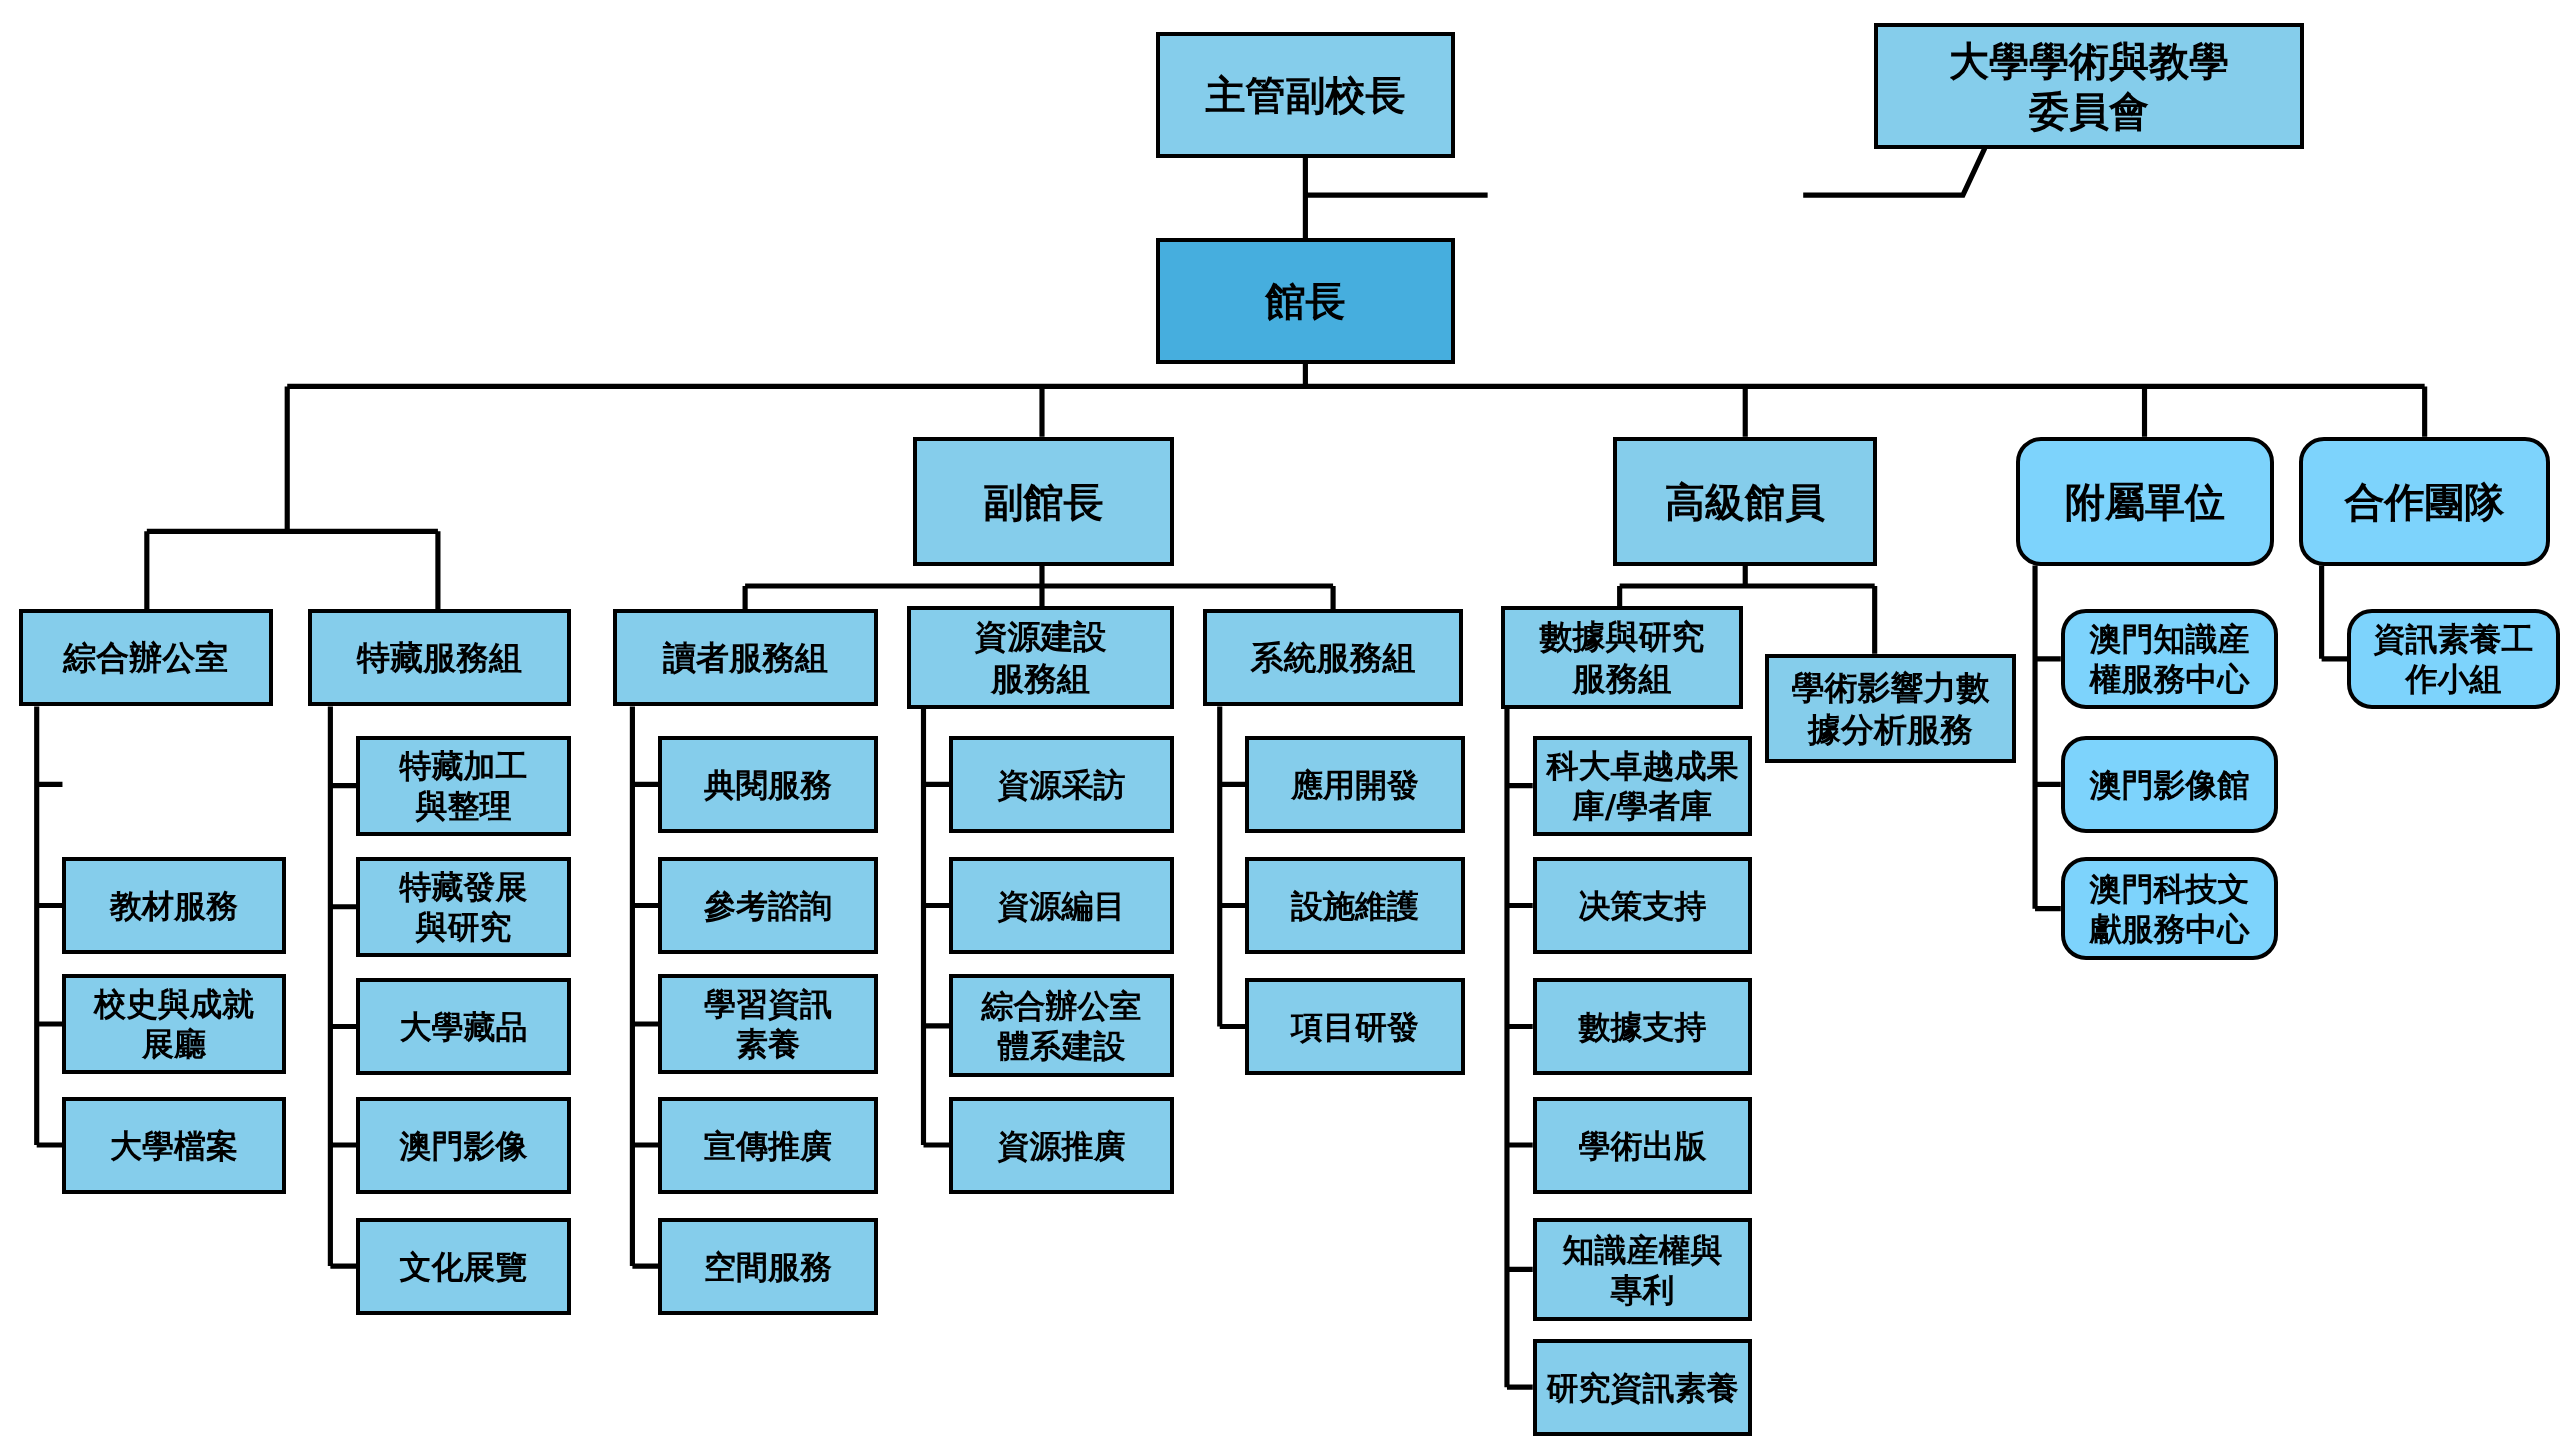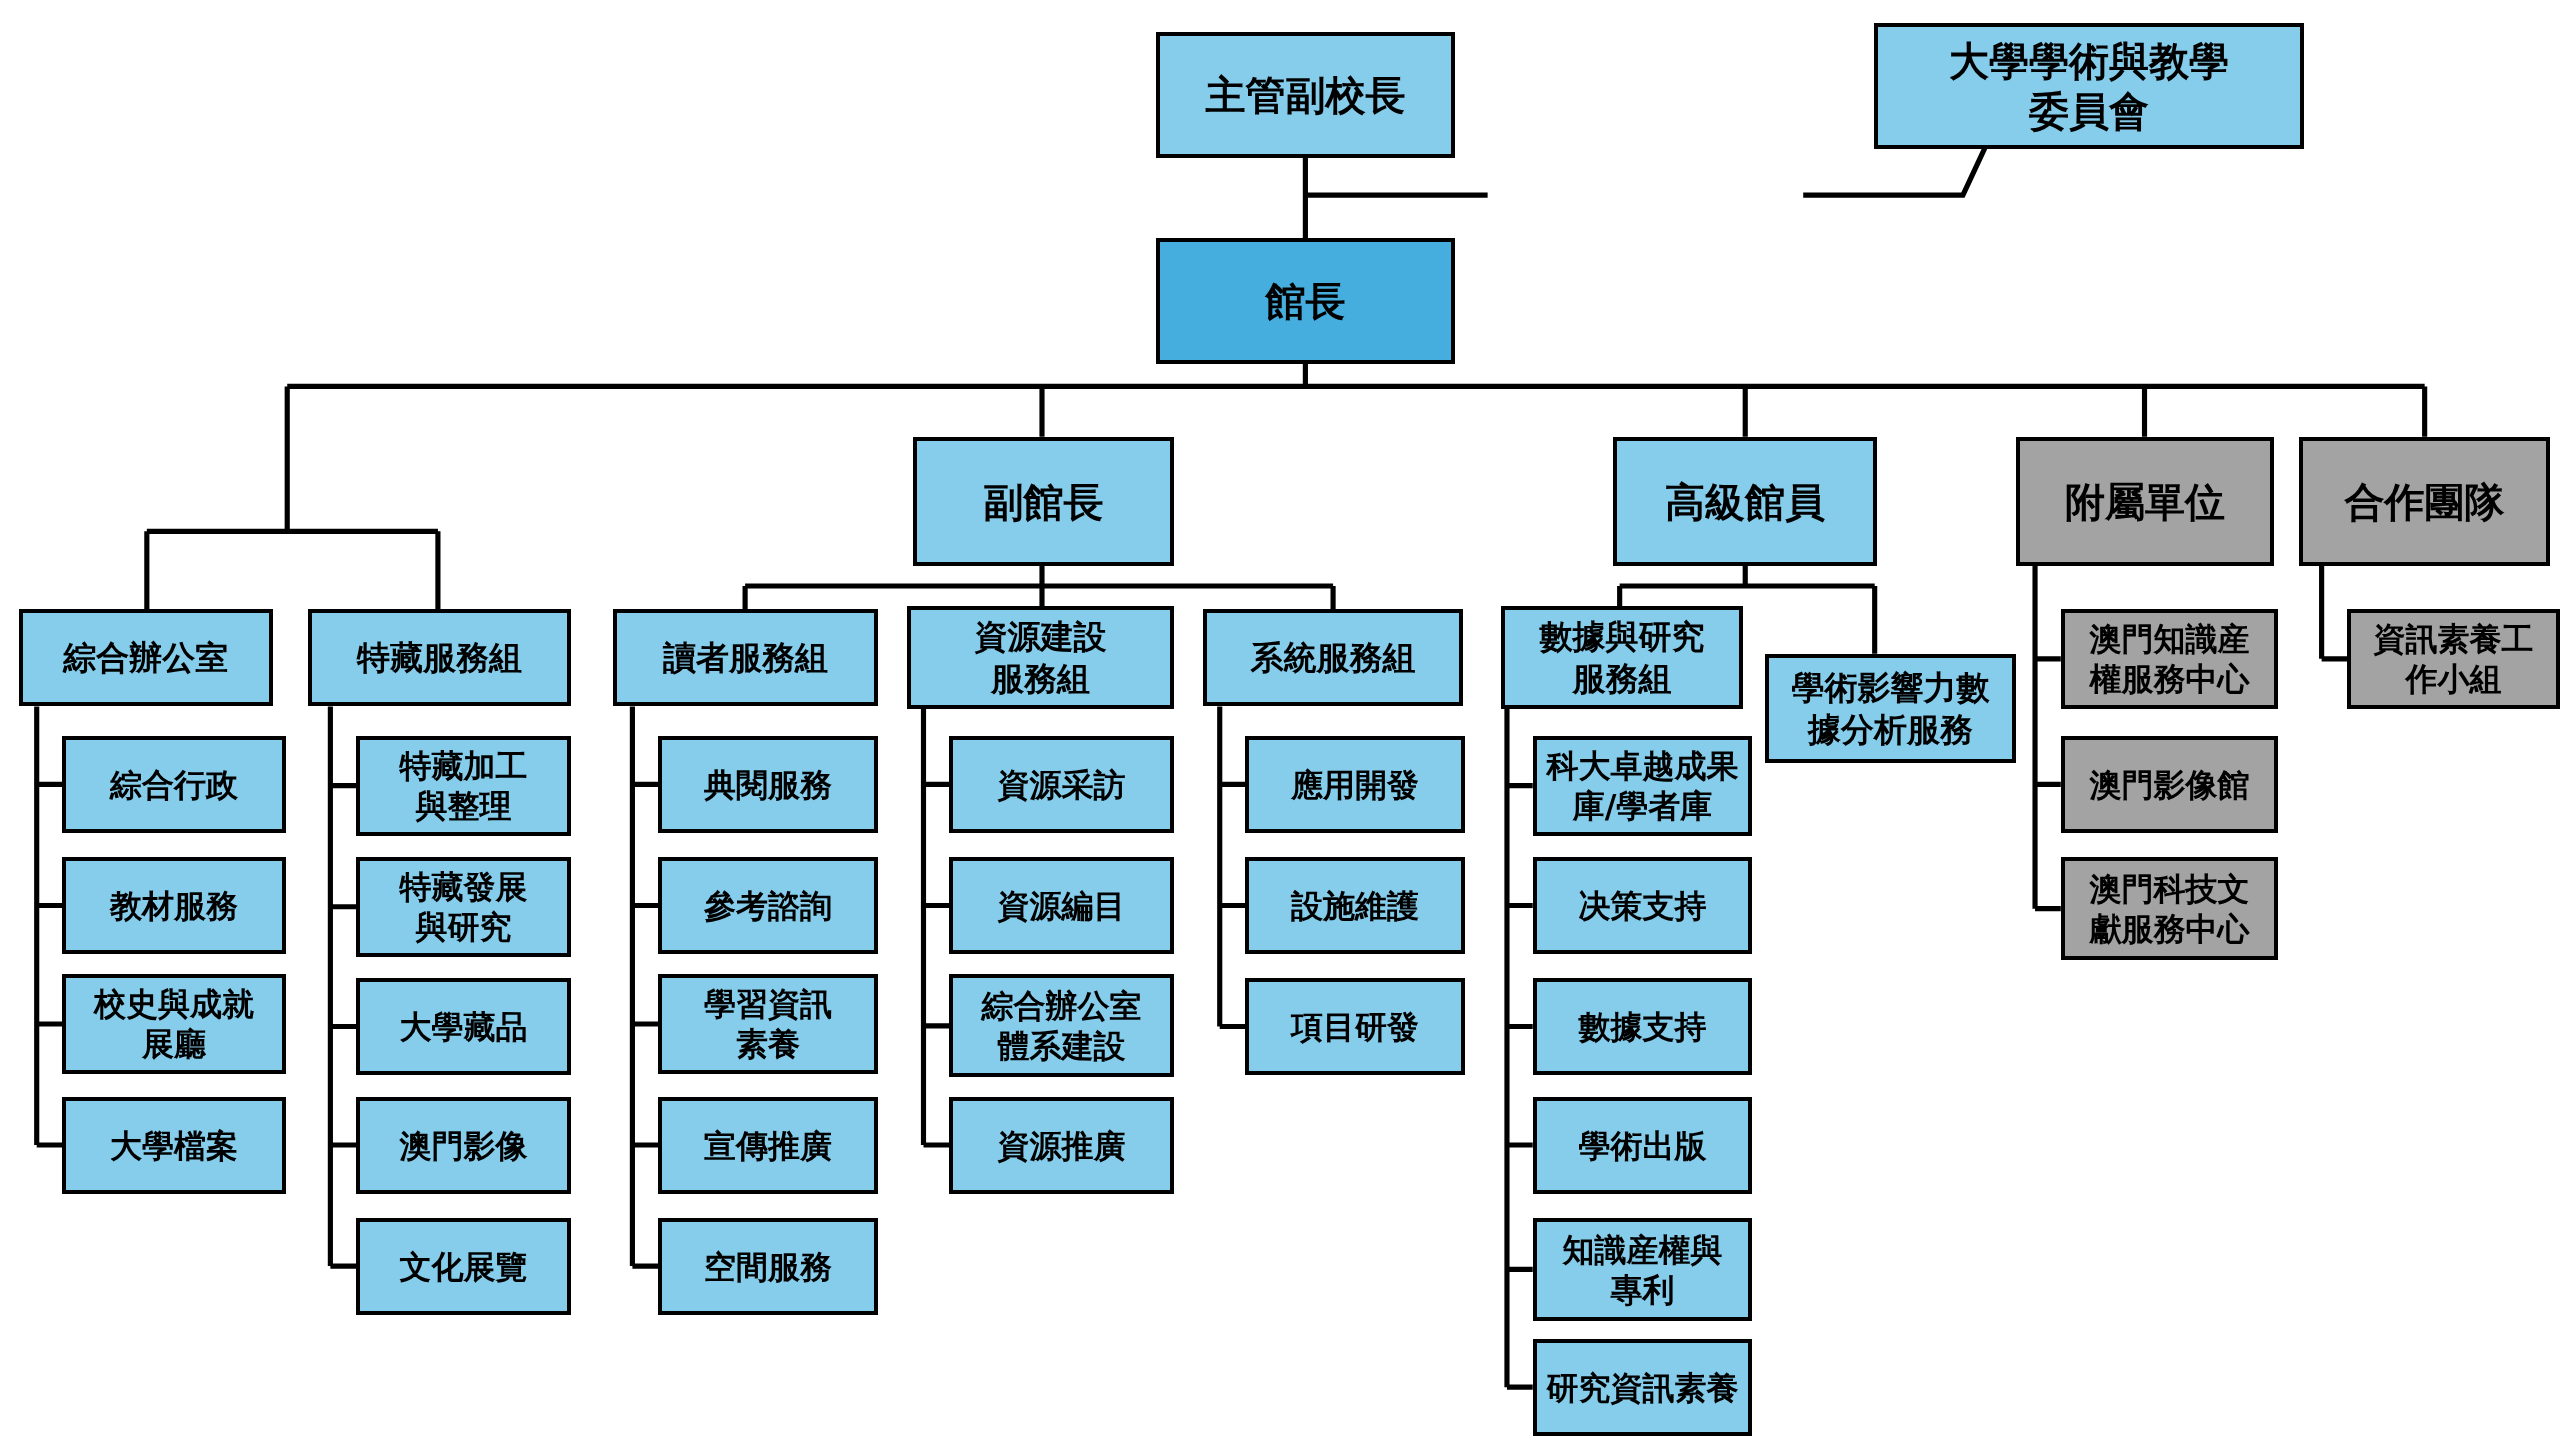--- a/index.html
+++ b/index.html
@@ -15,21 +15,21 @@
     justify-content:center;
     text-align:center;
     white-space:pre-line;
     font-weight:bold;
     color:#000000;
     line-height:1.25;
     z-index:1;
   }
   .blue{background:#85CDEB;}
   .dark{background:#46AEDE;}
-  .peach{background:#a3a3a3;}
+  .peach{background:#7dd3fc;border-radius:25px;}
   .f-xl{font-size:40px;}
   .f-lg{font-size:33px;}
   .f-md{font-size:32px;}
 </style>
 </head>
 <body>
 
 <div id="org-chart">
 
   <svg id="connector-svg" width="2576" height="1449" viewBox="0 0 4000 2250" xmlns="http://www.w3.org/2000/svg">
@@ -68,21 +68,20 @@
   <div class="node blue f-lg" style="left:308px;top:609px;width:263px;height:97px">特藏服務組</div>
   <div class="node blue f-lg" style="left:613px;top:609px;width:265px;height:97px">讀者服務組</div>
   <div class="node blue f-lg" style="left:907px;top:606px;width:267px;height:103px">資源建設
 服務組</div>
   <div class="node blue f-lg" style="left:1203px;top:609px;width:260px;height:97px">系統服務組</div>
   <div class="node blue f-lg" style="left:1501px;top:606px;width:242px;height:103px">數據與研究
 服務組</div>
   <div class="node blue f-lg" style="left:1765px;top:654px;width:251px;height:109px">學術影響力數
 據分析服務</div>
 
-  <div class="node blue f-md" style="left:62px;top:736px;width:224px;height:97px">綜合行政</div>
   <div class="node blue f-md" style="left:62px;top:857px;width:224px;height:97px">教材服務</div>
   <div class="node blue f-md" style="left:62px;top:974px;width:224px;height:100px">校史與成就
 展廳</div>
   <div class="node blue f-md" style="left:62px;top:1097px;width:224px;height:97px">大學檔案</div>
 
   <div class="node blue f-md" style="left:356px;top:736px;width:215px;height:100px">特藏加工
 與整理</div>
   <div class="node blue f-md" style="left:356px;top:857px;width:215px;height:100px">特藏發展
 與研究</div>
   <div class="node blue f-md" style="left:356px;top:978px;width:215px;height:97px">大學藏品</div>

